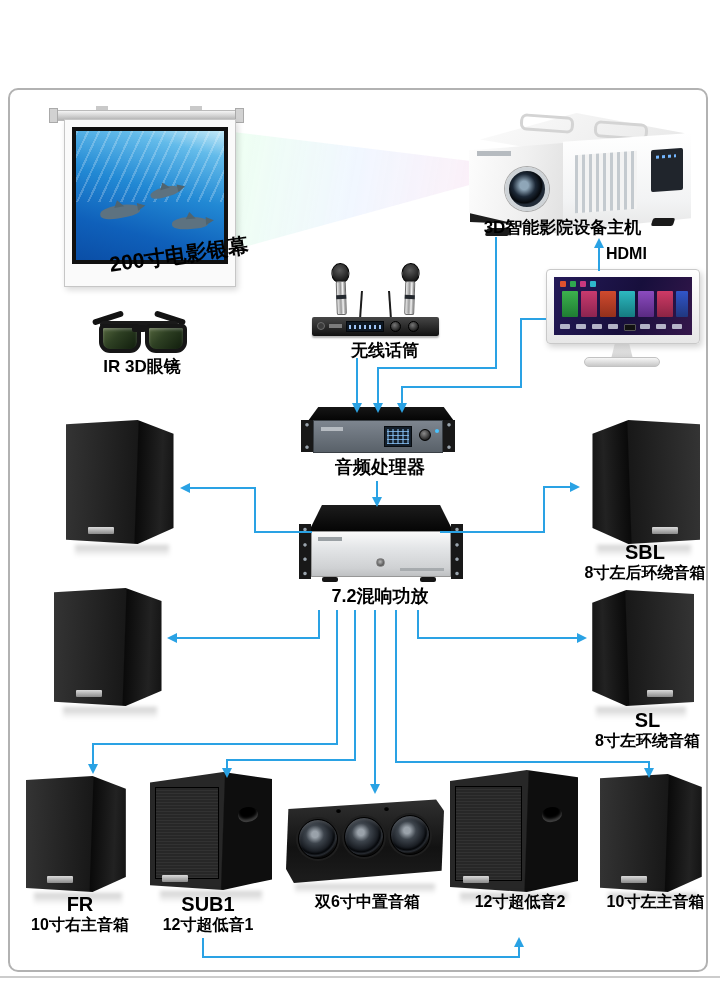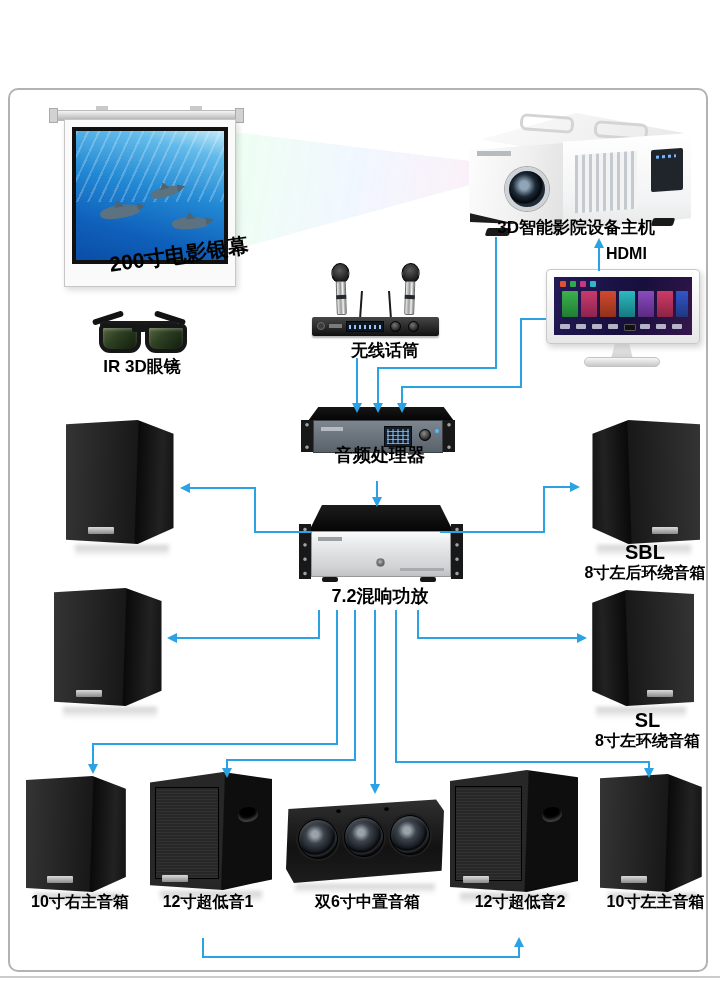--- a/index.html
+++ b/index.html
@@ -202,21 +202,21 @@
       <div class="pj-brand"></div>
       <div class="pj-lens"></div>
     </div>
     <div class="pj-right">
       <div class="pj-vents"></div>
       <div class="pj-panel"></div>
     </div>
     <div class="pj-foot" style="left:486px;top:228px;width:24px;height:8px;"></div>
     <div class="pj-foot" style="left:652px;top:218px;width:22px;height:8px;"></div>
   </div>
-  <div class="lbl" style="left:470px;top:218px;width:185px;font-size:17px;text-align:right;">3D智能影院设备主机</div>
+  <div class="lbl" style="left:470px;top:218px;width:185px;font-size:17px;">3D智能影院设备主机</div>
   <div class="lbl" style="left:606px;top:245px;width:60px;font-size:16px;text-align:left;">HDMI</div>
 
   <div class="abs" style="left:96px;top:314px;width:86px;height:40px;">
     <div class="gl-arm" style="left:-4px;top:1px;transform:rotate(-18deg);"></div>
     <div class="gl-arm" style="left:58px;top:1px;transform:rotate(18deg);"></div>
     <div class="gl-bar"></div>
     <div class="gl-lens" style="left:3px;top:10px;"></div>
     <div class="gl-lens" style="left:49px;top:10px;"></div>
     <div class="gl-bridge"></div>
   </div>
@@ -277,21 +277,21 @@
     <div class="proc-top"></div>
     <div class="ear" style="left:301px;top:420px;width:12px;height:32px;"></div>
     <div class="ear" style="left:443px;top:420px;width:12px;height:32px;"></div>
     <div class="proc-face">
       <div class="proc-brand"></div>
       <div class="proc-disp"></div>
       <div class="proc-knob"></div>
       <div class="proc-led"></div>
     </div>
   </div>
-  <div class="lbl" style="left:325px;top:445px;width:110px;font-size:18px;">音频处理器</div>
+  <div class="lbl" style="left:325px;top:457px;width:110px;font-size:18px;">音频处理器</div>
 
   <div>
     <div class="amp-top"></div>
     <div class="ear" style="left:299px;top:524px;width:12px;height:55px;background-image:radial-gradient(circle at 50% 10%,#9aa4ad 1.2px,transparent 2.2px),radial-gradient(circle at 50% 38%,#9aa4ad 1.2px,transparent 2.2px),radial-gradient(circle at 50% 64%,#9aa4ad 1.2px,transparent 2.2px),radial-gradient(circle at 50% 90%,#9aa4ad 1.2px,transparent 2.2px);"></div>
     <div class="ear" style="left:451px;top:524px;width:12px;height:55px;background-image:radial-gradient(circle at 50% 10%,#9aa4ad 1.2px,transparent 2.2px),radial-gradient(circle at 50% 38%,#9aa4ad 1.2px,transparent 2.2px),radial-gradient(circle at 50% 64%,#9aa4ad 1.2px,transparent 2.2px),radial-gradient(circle at 50% 90%,#9aa4ad 1.2px,transparent 2.2px);"></div>
     <div class="amp-face">
       <div class="amp-brand"></div>
       <div class="amp-pwr"></div>
       <div class="amp-model"></div>
     </div>
@@ -347,23 +347,25 @@
 
   <div class="lbl spk-lbl" style="left:555px;top:541px;width:180px;">
     <div class="code">SBL</div>
     <div class="desc">8寸左后环绕音箱</div>
   </div>
   <div class="lbl spk-lbl" style="left:560px;top:709px;width:175px;">
     <div class="code">SL</div>
     <div class="desc">8寸左环绕音箱</div>
   </div>
   <div class="lbl spk-lbl" style="left:15px;top:893px;width:130px;">
+    <div class="code">FR</div>
     <div class="desc">10寸右主音箱</div>
   </div>
   <div class="lbl spk-lbl" style="left:143px;top:893px;width:130px;">
+    <div class="code">SUB1</div>
     <div class="desc">12寸超低音1</div>
   </div>
   <div class="lbl spk-lbl" style="left:295px;top:893px;width:145px;">
     <div class="desc">双6寸中置音箱</div>
   </div>
   <div class="lbl spk-lbl" style="left:455px;top:893px;width:130px;">
     <div class="desc">12寸超低音2</div>
   </div>
   <div class="lbl spk-lbl" style="left:593px;top:893px;width:125px;">
     <div class="desc">10寸左主音箱</div>

